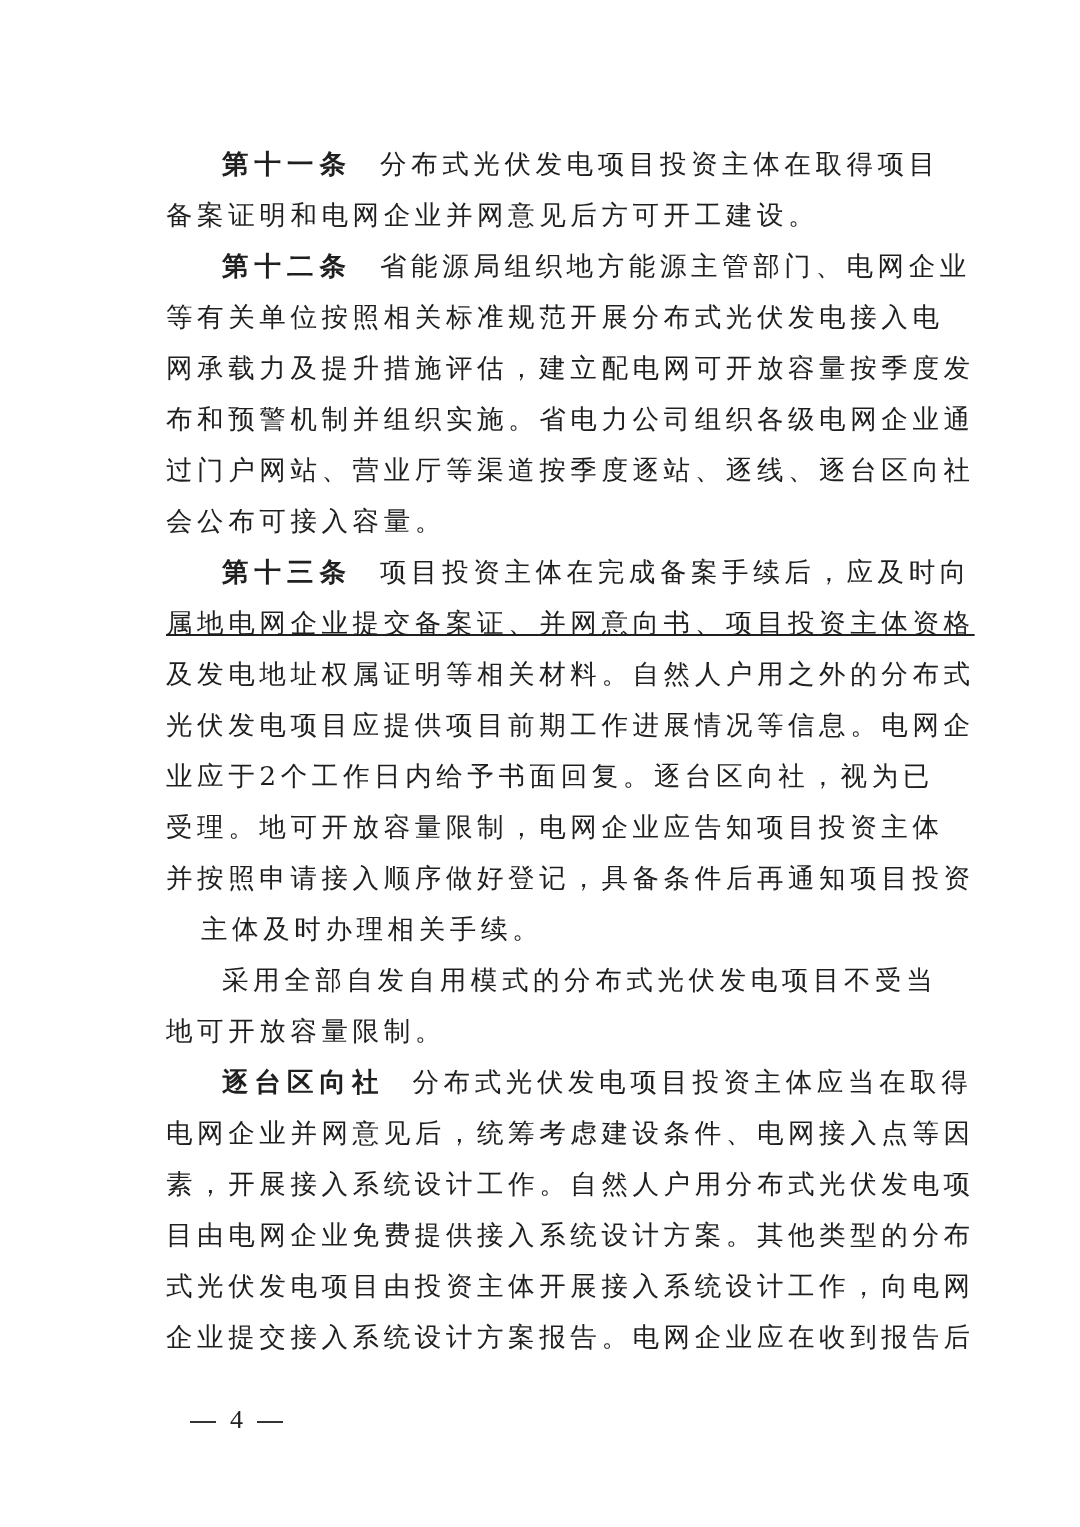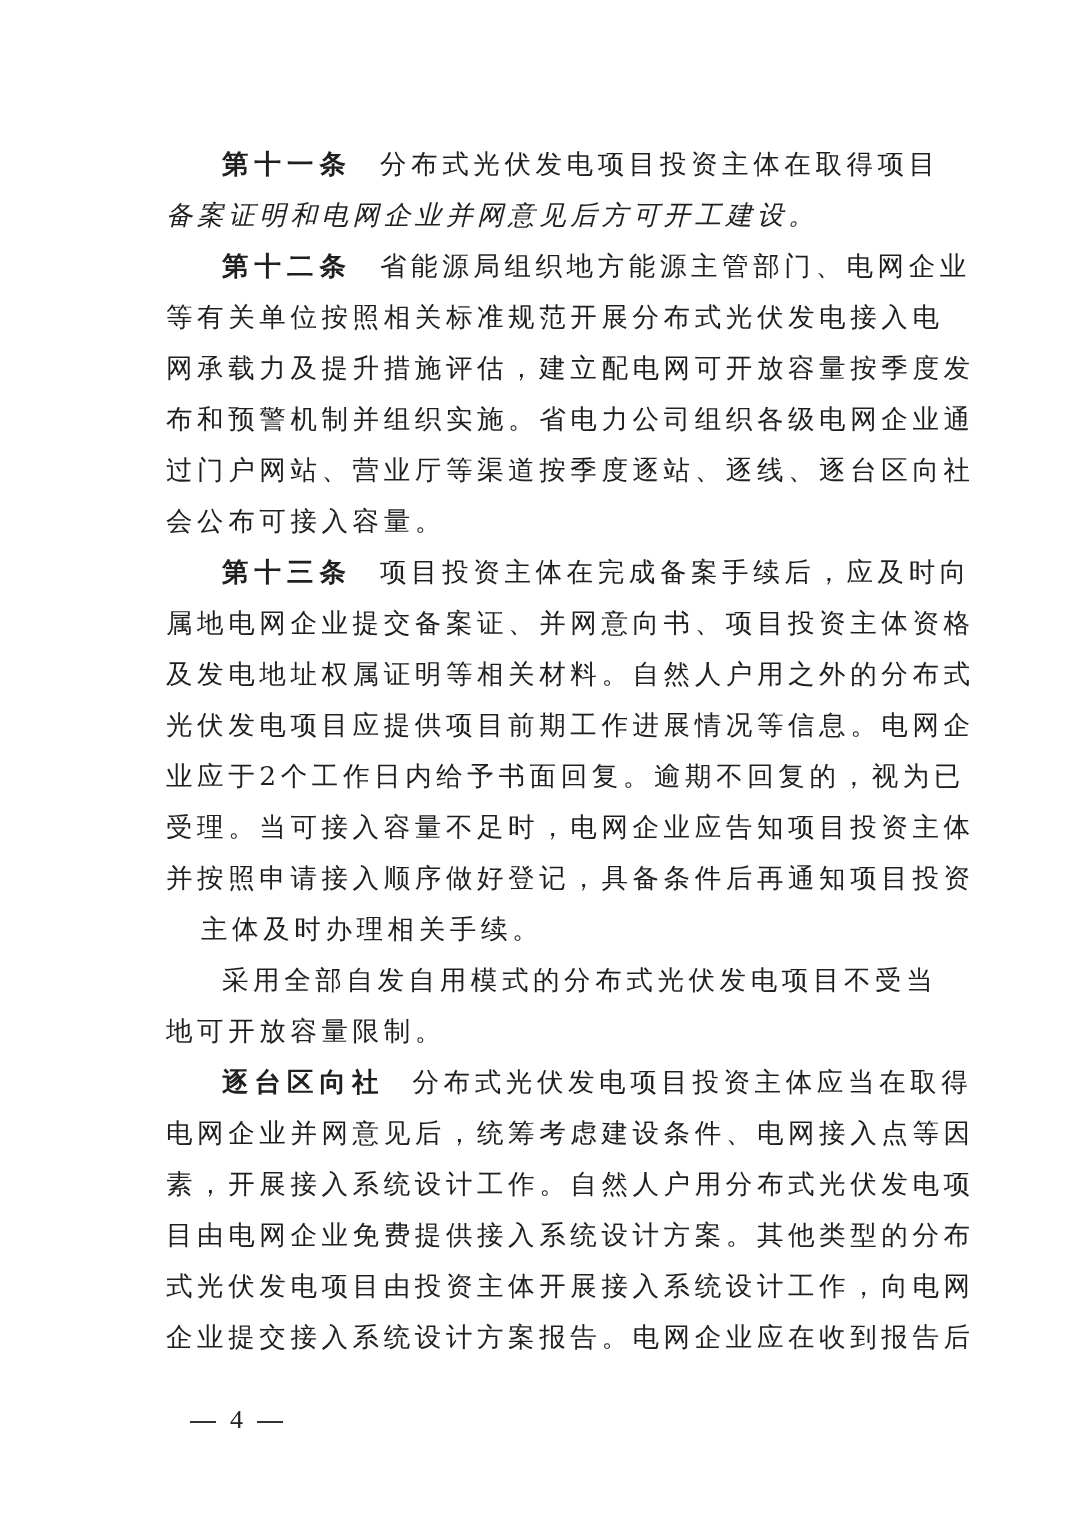--- a/index.html
+++ b/index.html
@@ -64,39 +64,39 @@
   </style>
 </head>
 <body>
 
 <div class="page">
   <div class="lines">
 
     <div class="line indent" style="top:0px;">
       <span class="article-label">第十一条</span><span>分布式光伏发电项目投资主体在取得项目</span>
     </div>
-    <div class="line" style="top:51px;font-style:italic;">备案证明和电网企业并网意见后方可开工建设。</div>
+    <div class="line" style="top:51px;">备案证明和电网企业并网意见后方可开工建设。</div>
 
     <div class="line indent" style="top:102px;">
       <span class="article-label">第十二条</span><span>省能源局组织地方能源主管部门、电网企业</span>
     </div>
     <div class="line" style="top:153px;">等有关单位按照相关标准规范开展分布式光伏发电接入电</div>
     <div class="line" style="top:204px;">网承载力及提升措施评估，建立配电网可开放容量按季度发</div>
     <div class="line" style="top:255px;">布和预警机制并组织实施。省电力公司组织各级电网企业通</div>
     <div class="line" style="top:306px;">过门户网站、营业厅等渠道按季度逐站、逐线、逐台区向社</div>
     <div class="line" style="top:357px;">会公布可接入容量。</div>
 
     <div class="line indent" style="top:408px;">
       <span class="article-label">第十三条</span><span>项目投资主体在完成备案手续后，应及时向</span>
     </div>
-    <div class="line" style="top:459px;">属地电网企业提交备案证、并网意向书、项目投资主体资格</div>
+    <div class="line" style="top:459px;text-decoration:underline;">属地电网企业提交备案证、并网意向书、项目投资主体资格</div>
     <div class="line" style="top:510px;">及发电地址权属证明等相关材料。自然人户用之外的分布式</div>
     <div class="line" style="top:561px;text-align:center;">光伏发电项目应提供项目前期工作进展情况等信息。电网企</div>
-    <div class="line" style="top:612px;">业应于2个工作日内给予书面回复。逾期不回复的，视为已</div>
-    <div class="line" style="top:663px;">受理。当可接入容量不足时，电网企业应告知项目投资主体</div>
+    <div class="line" style="top:612px;">业应于2个工作日内给予书面回复。逐台区向社，视为已</div>
+    <div class="line" style="top:663px;">受理。地可开放容量限制，电网企业应告知项目投资主体</div>
     <div class="line" style="top:714px;">并按照申请接入顺序做好登记，具备条件后再通知项目投资</div>
     <div class="line" style="top:765px;margin-left:35px;">主体及时办理相关手续。</div>
     <div class="line indent" style="top:816px;">采用全部自发自用模式的分布式光伏发电项目不受当</div>
     <div class="line" style="top:867px;">地可开放容量限制。</div>
 
     <div class="line indent" style="top:918px;">
       <span class="article-label">逐台区向社</span><span>分布式光伏发电项目投资主体应当在取得</span>
     </div>
     <div class="line" style="top:969px;">电网企业并网意见后，统筹考虑建设条件、电网接入点等因</div>
     <div class="line" style="top:1020px;text-align:center;">素，开展接入系统设计工作。自然人户用分布式光伏发电项</div>

